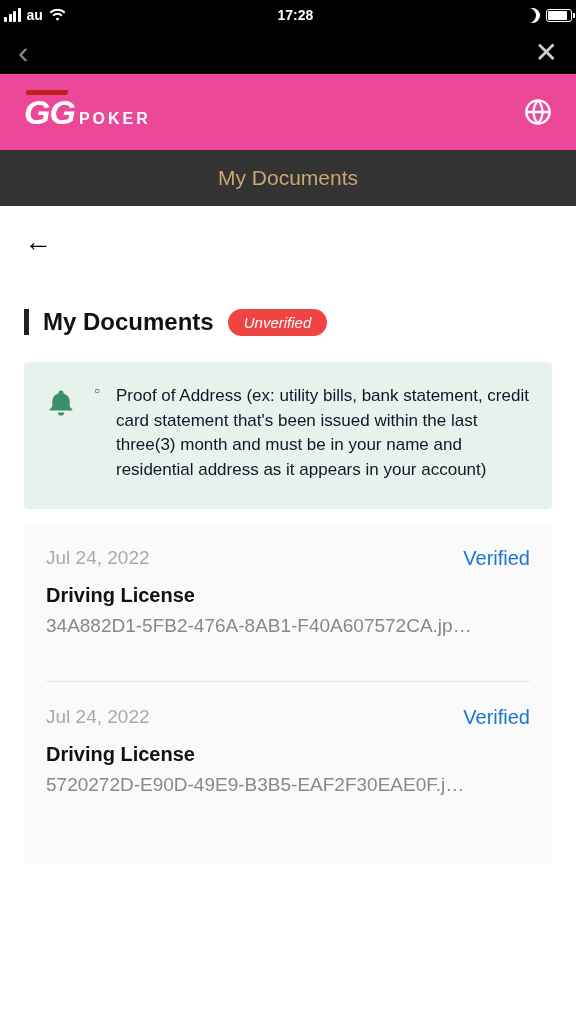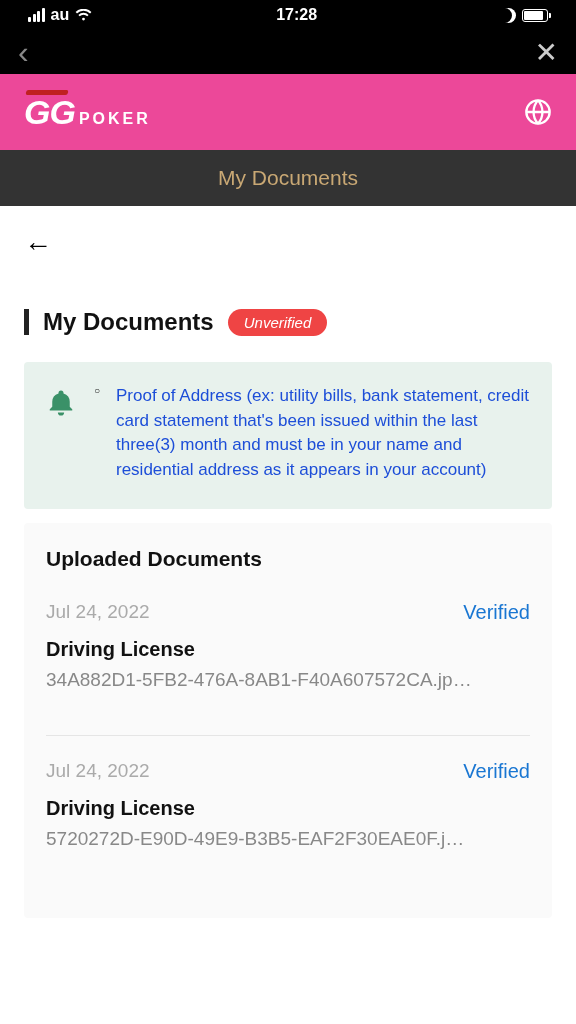--- a/index.html
+++ b/index.html
@@ -1,18 +1,18 @@
 <!DOCTYPE html>
 <html><head>
 <meta charset="utf-8">
 <style>
 * { margin: 0; padding: 0; box-sizing: border-box; }
 body { font-family: -apple-system, BlinkMacSystemFont, "Segoe UI", Helvetica, Arial, sans-serif; width: 576px; height: 1024px; background: #fff; overflow: hidden; }
 
-.status-bar { background: #000; color: #fff; height: 30px; display: flex; align-items: center; justify-content: space-between; padding: 0 28px; font-size: 16px; font-weight: 600; }
+.status-bar { background: #000; color: #fff; height: 30px; display: flex; align-items: center; justify-content: space-between; padding: 0 4px; font-size: 14px; font-weight: 600; }
 .status-left { display: flex; align-items: center; gap: 6px; }
 .status-right { display: flex; align-items: center; gap: 6px; }
 
 .nav-bar { background: #000; height: 44px; display: flex; align-items: center; justify-content: space-between; padding: 0 18px; }
 .nav-chevron { color: #888; font-size: 32px; font-weight: 300; }
 .nav-close { color: #ccc; font-size: 28px; }
 
 .app-header { background: #ec4899; height: 76px; display: flex; align-items: center; justify-content: space-between; padding: 0 24px; }
 .logo { display: flex; align-items: baseline; gap: 4px; }
 .logo-gg { color: #fff; font-size: 34px; font-weight: 900; font-style: italic; letter-spacing: -1px; position: relative; }
@@ -29,21 +29,21 @@
 .section-head { display: flex; align-items: center; gap: 14px; margin-bottom: 26px; }
 .section-bar { width: 5px; height: 26px; background: #222; }
 .section-title { font-size: 24px; font-weight: 800; color: #111; }
 .pill { background: #ef4444; color: #fff; font-size: 15px; font-weight: 500; padding: 5px 16px; border-radius: 999px; font-style: italic; }
 
 .notice { background: #e8f2ed; border-radius: 4px; padding: 22px 22px 26px 22px; margin-bottom: 14px; }
 .notice-title { color: #3a9168; font-size: 20px; font-weight: 700; text-align: center; margin-bottom: 18px; }
 .notice-body { display: flex; gap: 18px; align-items: flex-start; }
 .bell { color: #3a9168; flex: 0 0 auto; margin-top: 4px; }
 .notice-list { list-style: none; }
-.notice-list li { position: relative; padding-left: 22px; font-size: 17px; line-height: 1.45; color: #1d4ed8; }
+.notice-list li { position: relative; padding-left: 22px; font-size: 17px; line-height: 1.45; color: #0f172a; }
 .notice-list li::before { content: "○"; position: absolute; left: 0; top: 0; font-size: 10px; color: #222; font-weight: 900; }
 
 .manage { width: 100%; background: #5c8f72; color: #fff; border: none; height: 58px; font-size: 21px; font-weight: 500; border-radius: 3px; cursor: pointer; margin-bottom: 28px; }
 
 .uploaded { background: #fafafa; padding: 24px 22px; border-radius: 4px; }
 .uploaded h3 { font-size: 21px; font-weight: 800; color: #111; margin-bottom: 30px; }
 .doc { padding-bottom: 20px; margin-bottom: 24px; }
 .doc + .doc { border-top: 1px solid #e5e5e5; padding-top: 24px; }
 .doc-row { display: flex; justify-content: space-between; align-items: center; margin-bottom: 14px; }
 .doc-date { color: #aaa; font-size: 19px; }
@@ -119,21 +119,20 @@
           <path d="M12 2a2 2 0 00-2 2v.3A7 7 0 005 11v4l-2 2v1h18v-1l-2-2v-4a7 7 0 00-5-6.7V4a2 2 0 00-2-2zm0 20a2.5 2.5 0 002.5-2.5h-5A2.5 2.5 0 0012 22z"></path>
         </svg>
       <ul class="notice-list">
         <li>Proof of Address (ex: utility bills, bank statement, credit card statement that's been issued within the last three(3) month and must be in your name and residential address as it appears in your account)</li>
       </ul>
     </div>
   </div>
 
 
   <div class="uploaded">
-    <h3>Uploaded Documents</h3>
 
     <div class="doc">
       <div class="doc-row">
         <span class="doc-date">Jul 24, 2022</span>
         <span class="doc-status">Verified</span>
       </div>
       <div class="doc-type">Driving License</div>
       <div class="doc-file">34A882D1-5FB2-476A-8AB1-F40A607572CA.jp…</div>
     </div>
 

